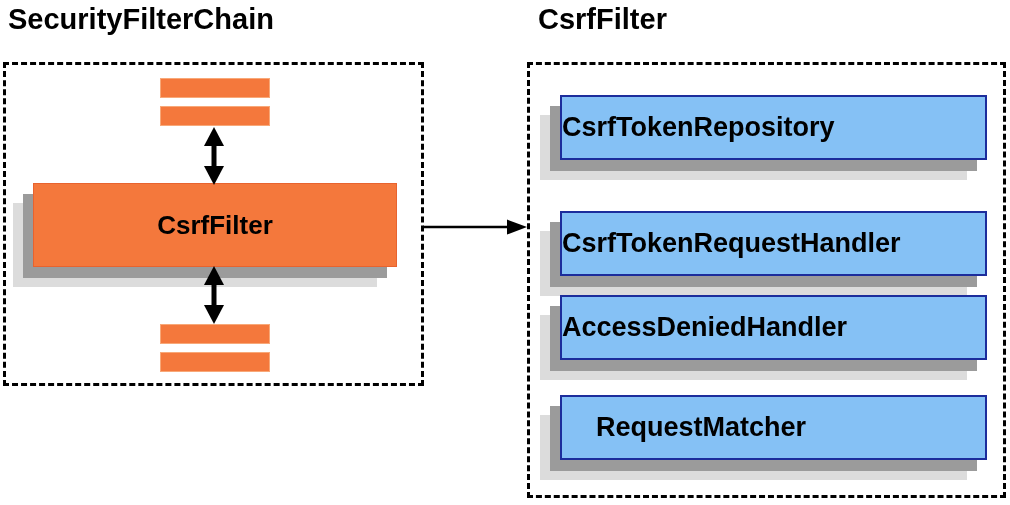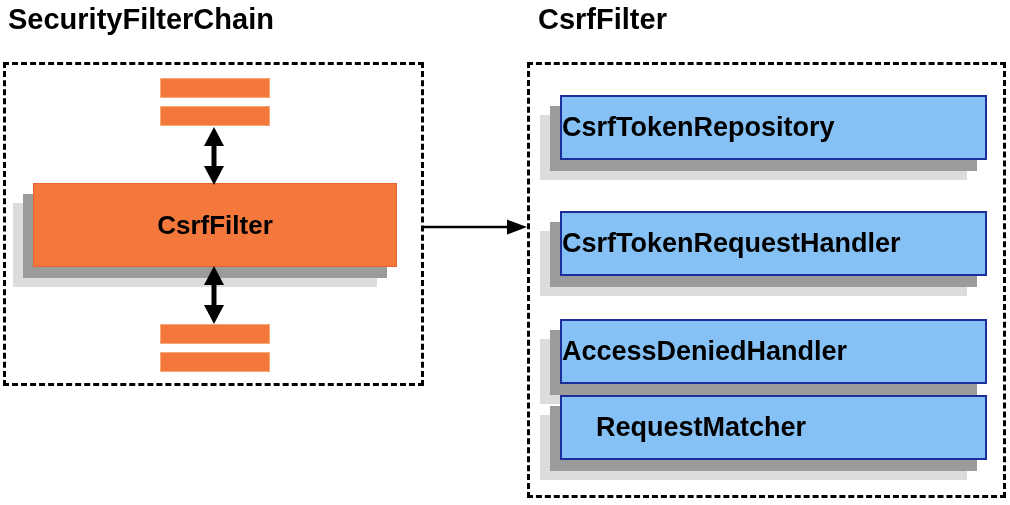--- a/index.html
+++ b/index.html
@@ -81,21 +81,21 @@
     border: 2px solid var(--blue-border, #1C2D9C);
     display: flex;
     align-items: center;
     justify-content: flex-start;
     font-size: 27px;
     font-weight: bold;
     color: #000000;
   }
   #blue-box-0 { top: 95px; }
   #blue-box-1 { top: 195px; margin-top: 16px; }
-  #blue-box-2 { top: 295px; margin-top: 24px; }
+  #blue-box-2 { top: 295px; }
   #blue-box-3 { top: 395px; padding-left: 34px; }
 
   #arrow-overlay {
     position: absolute;
     left: 0;
     top: 0;
     width: 1010px;
     height: 505px;
     pointer-events: none;
   }

